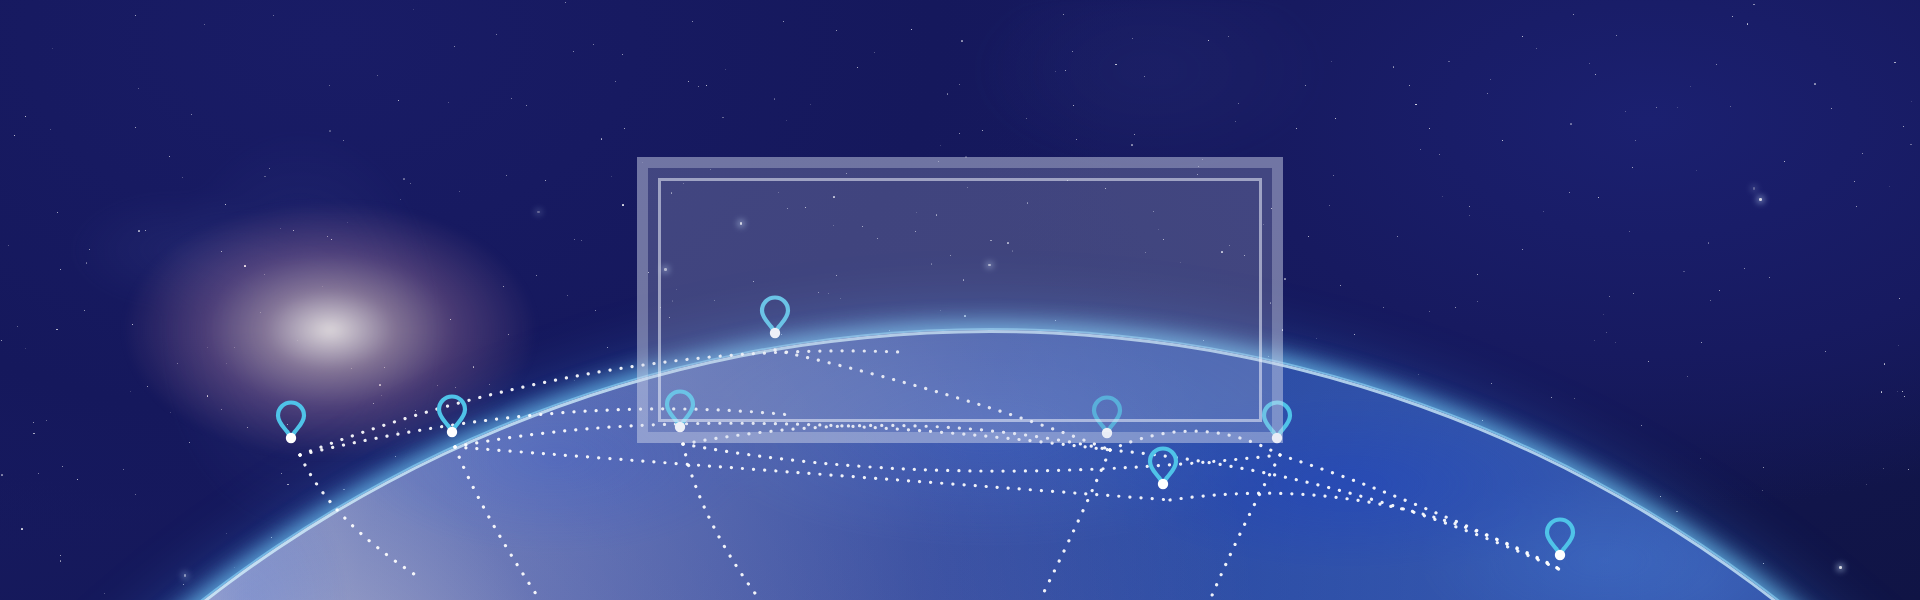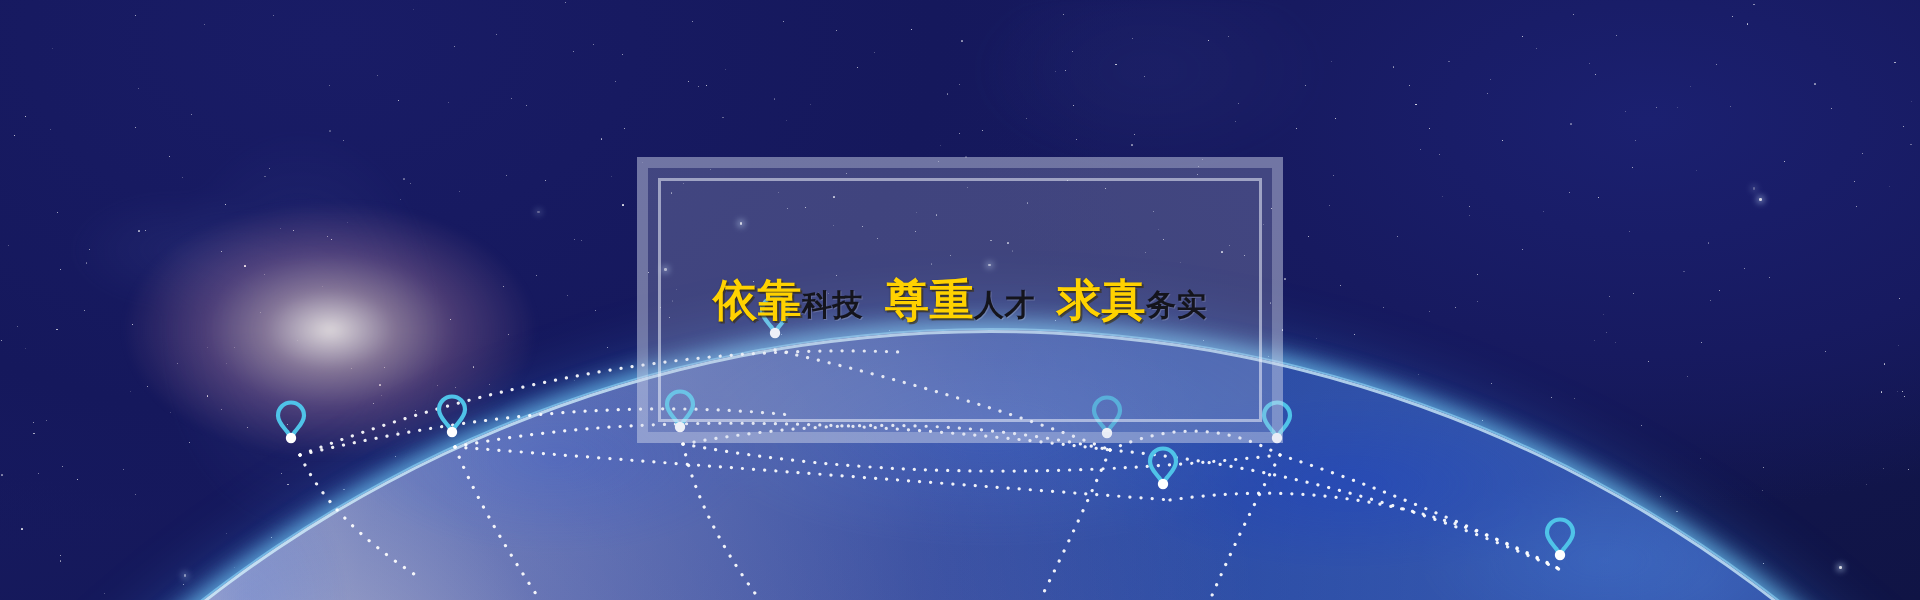--- a/index.html
+++ b/index.html
@@ -632,17 +632,16 @@
         <svg width="30" height="42" viewBox="0 0 30 42">
           <path d="M15 1.5c-7.2 0-13 5.8-13 13 0 6.6 5.1 11.1 9.3 16.4 1.9 2.4 3.1 5 3.7 8.1.6-3.1 1.8-5.7 3.7-8.1C22.9 25.6 28 21.1 28 14.5c0-7.2-5.8-13-13-13z" fill="none" stroke="#4fc3e8" stroke-width="4.2" stroke-linejoin="round"></path>
           <circle cx="15" cy="37" r="5.2" fill="#ffffff"></circle>
         </svg>
       </div>
     </div>
 
   <div class="panel">
     <div class="panel-inner"></div>
     <div class="panel-body">
-      <div class="line1" id="headline"><span class="big">依靠</span><span class="small">科技</span><span class="gap"></span><span class="big">尊重</span><span class="small">人才</span><span class="gap"></span><span class="big">求真</span><span class="small">务实</span></div>
     </div>
   </div>
 
 </div>
 
 </body></html>

